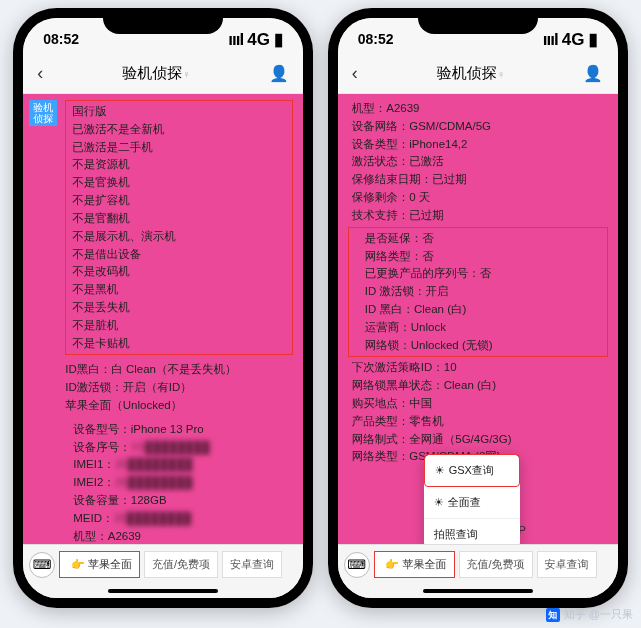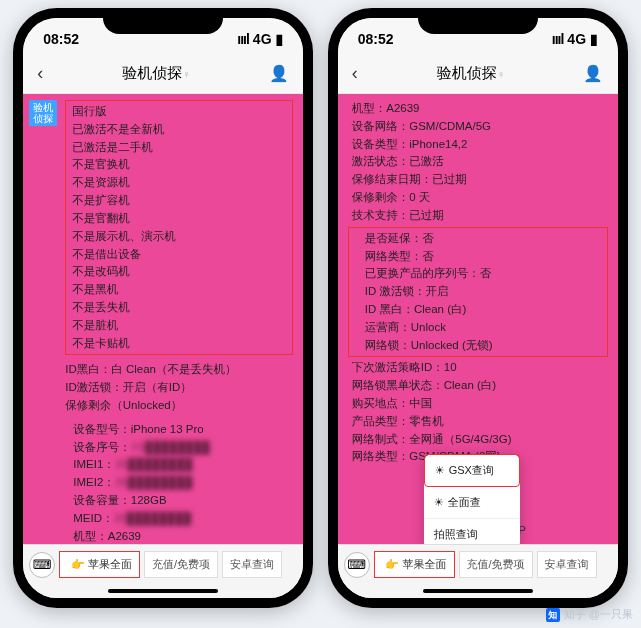--- a/index.html
+++ b/index.html
@@ -48,21 +48,21 @@
   .status-bar {
     height: 36px;
     display: flex;
     justify-content: space-between;
     align-items: center;
     padding: 6px 20px 0;
     font-size: 14px;
     font-weight: 600;
     background: #f7f7f7;
   }
-  .status-right { display: flex; align-items: flex-end; gap: 4px; font-size: 14px; }
+  .status-right { display: flex; align-items: flex-end; gap: 4px; font-size: 17px; }
   .signal { letter-spacing: -1px; }
   .nav-bar {
     height: 40px;
     display: flex;
     align-items: center;
     justify-content: space-between;
     padding: 0 14px;
     background: #f7f7f7;
     border-bottom: 1px solid #e8e8e8;
   }
@@ -203,36 +203,36 @@
       </span>
       <span class="nav-right">👤</span>
     </div>
     <div class="content">
       <div class="badge" style="white-space:pre-line">验机
 侦探</div>
       <div class="red-box" id="lbox">
           <div>国行版</div>
           <div>已激活不是全新机</div>
           <div>已激活是二手机</div>
+          <div>不是资源机</div>
           <div>不是官换机</div>
-          <div>不是资源机</div>
           <div>不是扩容机</div>
           <div>不是官翻机</div>
           <div>不是展示机、演示机</div>
           <div>不是借出设备</div>
           <div>不是改码机</div>
           <div>不是黑机</div>
           <div>不是丢失机</div>
           <div>不是脏机</div>
           <div>不是卡贴机</div>
         </div>
       <div class="info-block" id="linfo1">
           <div>ID黑白：白 Clean（不是丢失机）</div>
           <div>ID激活锁：开启（有ID）</div>
-          <div>保修剩余（Unlocked）</div>
+          <div>苹果全面（Unlocked）</div>
         </div>
       <div class="info-block2" id="linfo2">
           <div class="row">
             <span class="lbl">设备型号：</span>
             <span>iPhone 13 Pro</span>
           </div>
           <div class="row">
             <span class="lbl">设备序号：</span>
             <span class="blur">Y0████████</span>
           </div>

